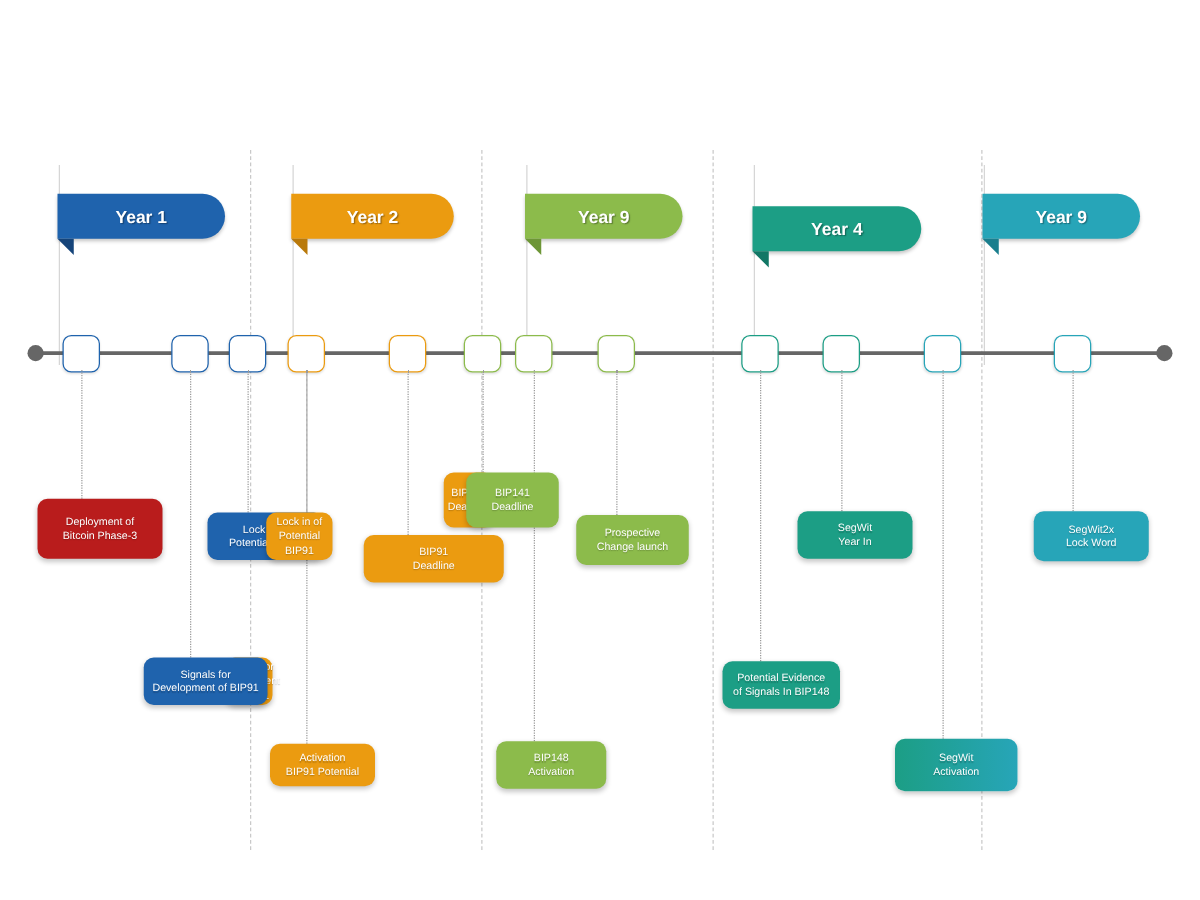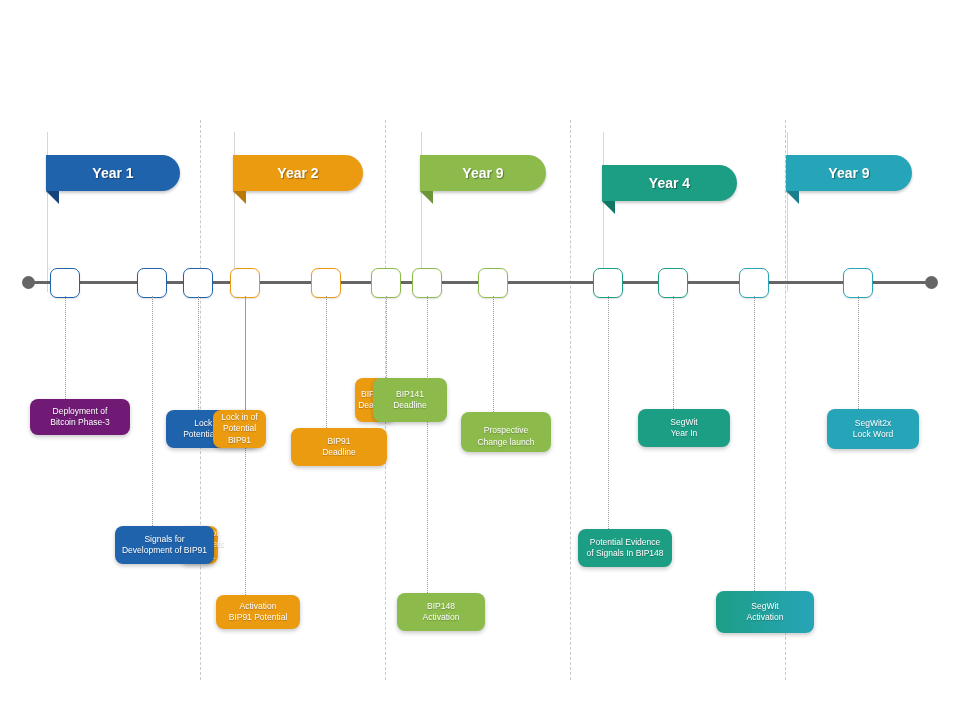--- a/index.html
+++ b/index.html
@@ -158,21 +158,21 @@
       <div class="drop" style="left: 245px; top: 296px; height: 299px;"></div>
       <div class="drop" style="left: 386px; top: 296px; height: 82px;"></div>
       <div class="drop" style="left: 493px; top: 296px; height: 116px;"></div>
       <div class="drop" style="left: 427px; top: 296px; height: 297px;"></div>
       <div class="drop" style="left: 673px; top: 296px; height: 113px;"></div>
       <div class="drop" style="left: 608px; top: 296px; height: 233px;"></div>
       <div class="drop" style="left: 754px; top: 296px; height: 295px;"></div>
       <div class="drop" style="left: 858px; top: 296px; height: 113px;"></div>
     </div>
   <div id="cards-layer">
-      <div class="card front" style="left: 30px; top: 399px; width: 100px; height: 36px; background: #701a75;">
+      <div class="card front" style="left: 30px; top: 399px; width: 100px; height: 48px; background: #b91c1c;">
         <div class="ctext">
           <div>Deployment of</div>
           <div>Bitcoin Phase-3</div>
         </div>
       </div>
       <div class="card behind" style="left: 166px; top: 410px; width: 93px; height: 38px; background: rgb(31, 99, 173);">
         <div class="ctext">
           <div>Lock in of</div>
           <div>Potential BIP91</div>
         </div>
@@ -188,21 +188,21 @@
           <div>Signals for</div>
           <div>Development of BIP91</div>
         </div>
       </div>
       <div class="card front" style="left: 115px; top: 526px; width: 99px; height: 38px; background: rgb(31, 99, 173);">
         <div class="ctext">
           <div>Signals for</div>
           <div>Development of BIP91</div>
         </div>
       </div>
-      <div class="card front" style="left: 291px; top: 428px; width: 96px; height: 38px; background: rgb(235, 155, 16);">
+      <div class="card front" style="left: 291px; top: 428px; width: 112px; height: 38px; background: rgb(235, 155, 16);">
         <div class="ctext">
           <div>BIP91</div>
           <div>Deadline</div>
         </div>
       </div>
       <div class="card front" style="left: 216px; top: 595px; width: 84px; height: 34px; background: rgb(235, 155, 16);">
         <div class="ctext">
           <div>Activation</div>
           <div>BIP91 Potential</div>
         </div>
@@ -212,21 +212,21 @@
           <div>BIP141</div>
           <div>Deadline</div>
         </div>
       </div>
       <div class="card front" style="left: 373px; top: 378px; width: 74px; height: 44px; background: rgb(140, 187, 75);">
         <div class="ctext">
           <div>BIP141</div>
           <div>Deadline</div>
         </div>
       </div>
-      <div class="card front" style="left: 461px; top: 412px; width: 90px; height: 40px; background: rgb(140, 187, 75); align-items: flex-end;">
+      <div class="card front" style="left: 461px; top: 412px; width: 90px; height: 40px; background: rgb(140, 187, 75);">
         <div class="ctext">
           <div>Prospective</div>
           <div>Change launch</div>
         </div>
       </div>
       <div class="card front" style="left: 397px; top: 593px; width: 88px; height: 38px; background: rgb(140, 187, 75);">
         <div class="ctext">
           <div>BIP148</div>
           <div>Activation</div>
         </div>

